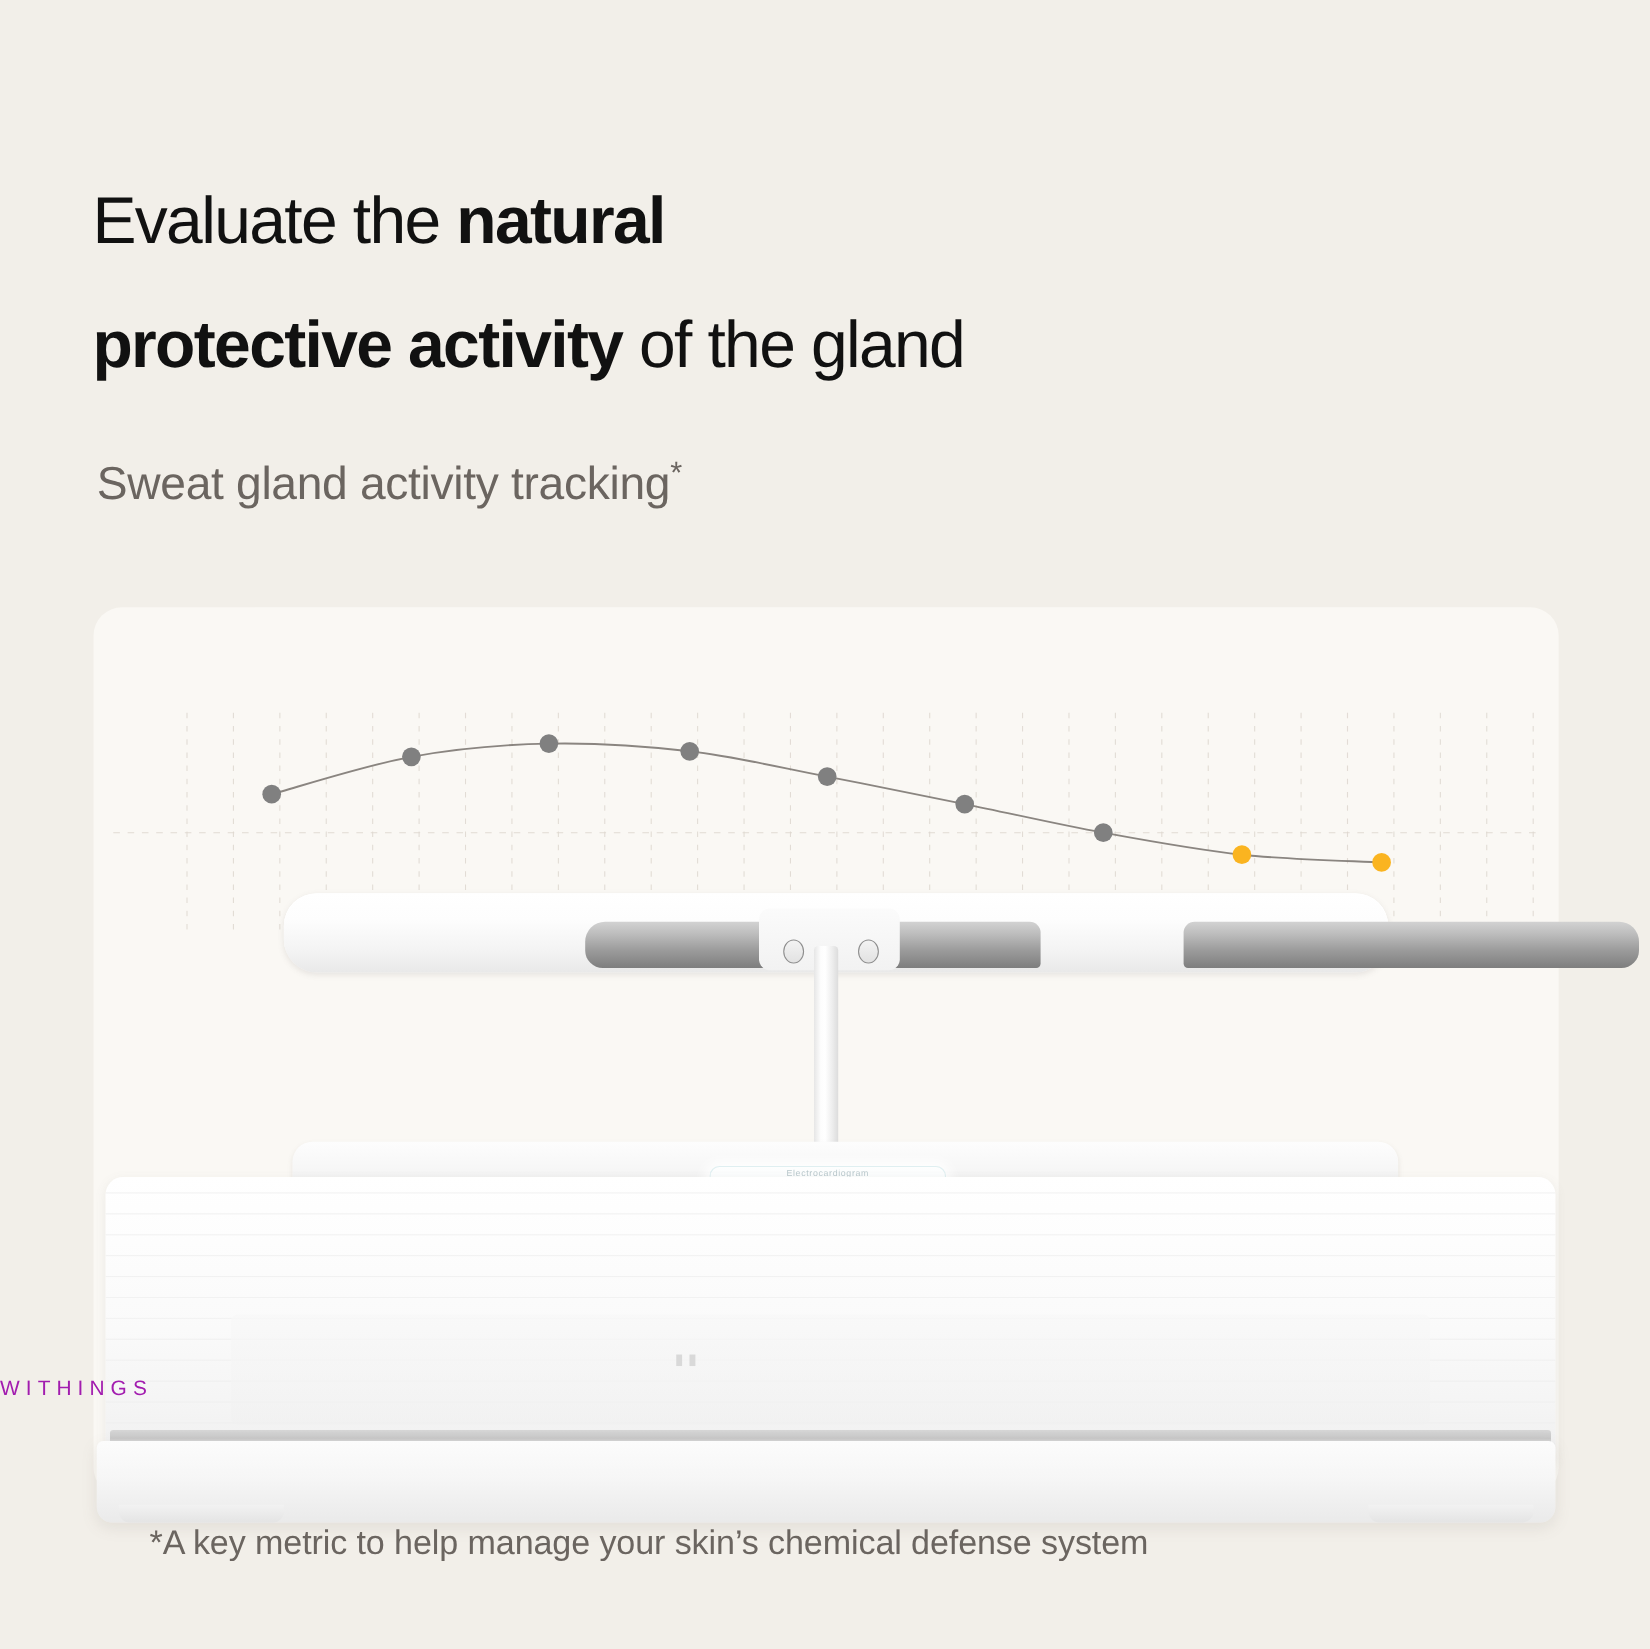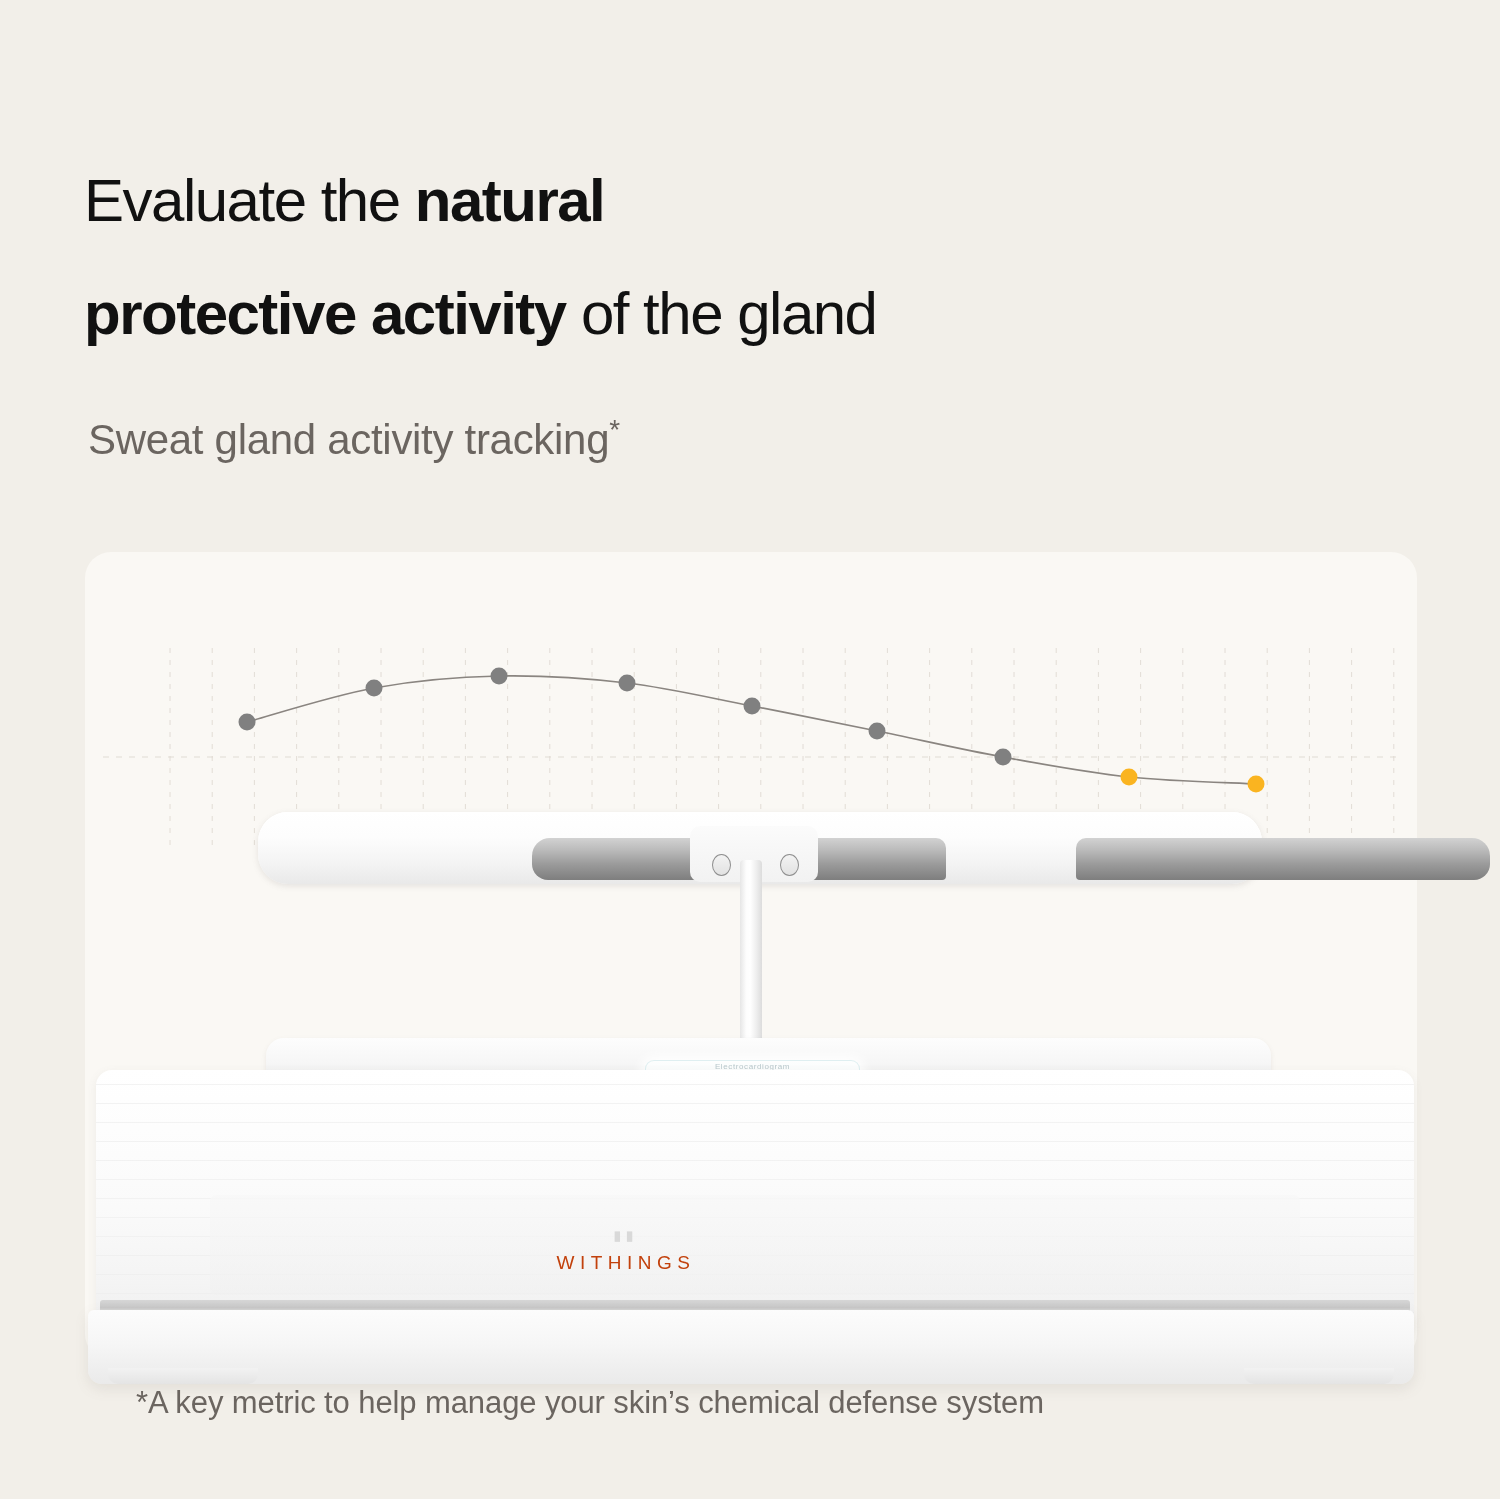--- a/index.html
+++ b/index.html
@@ -115,22 +115,22 @@
   .glass-panel {
     position:absolute; left:210px; top:1195px; width:1090px; height:100px;
     background:linear-gradient(180deg,rgba(248,248,248,0.75),rgba(240,240,240,0.55));
     border-radius:6px;
   }
   .brand-mark {
     position:absolute; left:0; right:0; top:1228px; text-align:center;
     font-size:13px; letter-spacing:5px; color:#d9d9d9; font-weight:600;
   }
   .brand-name {
-    position:absolute; left:0; right:0; top:1252px; text-align:center;
-    font-size:19px; letter-spacing:5.5px; color:#c2410c; font-weight:500;
+    position:absolute; left:0; right:0; top:1252px; text-align:left;
+    font-size:19px; letter-spacing:5.5px; color:#a21caf; font-weight:500;
   }
   .scale-edge {
     position:absolute; left:100px; top:1300px; width:1310px; height:14px;
     background:linear-gradient(180deg,#d6d6d6 0%,#c8c8c8 55%,#eaeaea 100%);
     border-radius:3px;
   }
   .scale-base {
     position:absolute; left:88px; top:1310px; width:1326px; height:74px;
     background:linear-gradient(180deg,#fcfcfc 0%,#f6f6f6 45%,#eaeaea 100%);
     border-radius:6px 6px 14px 14px;

